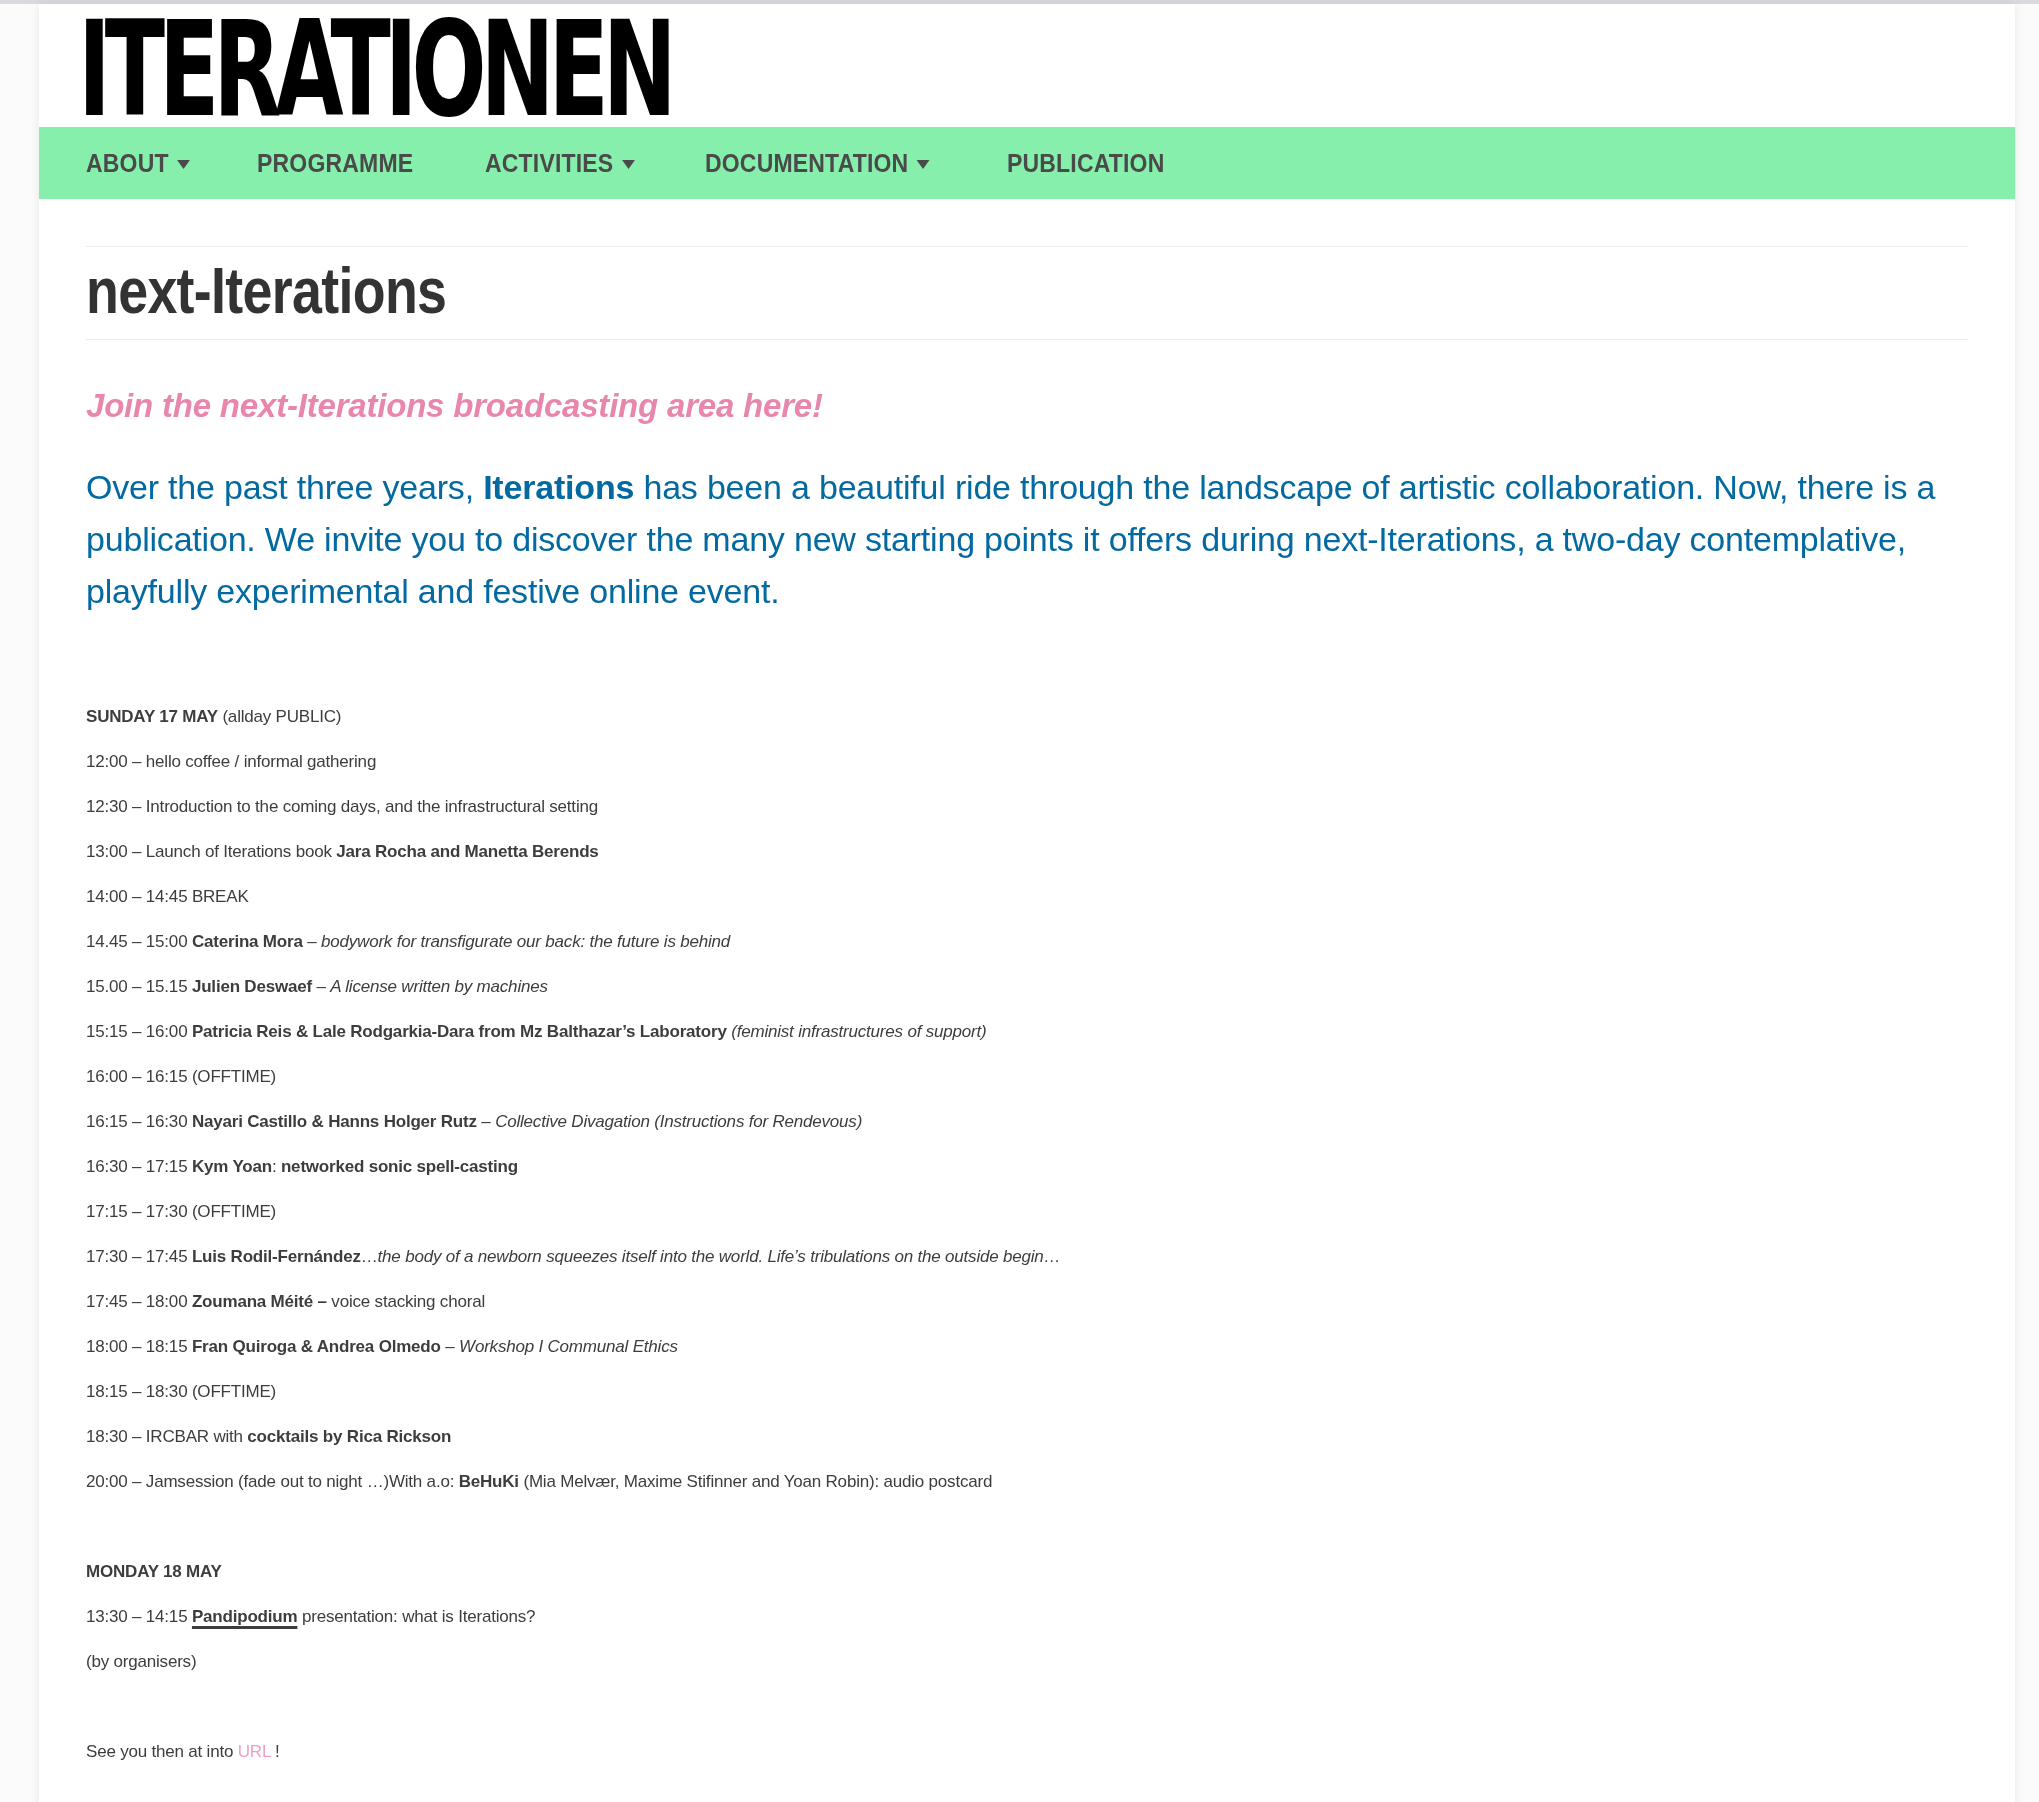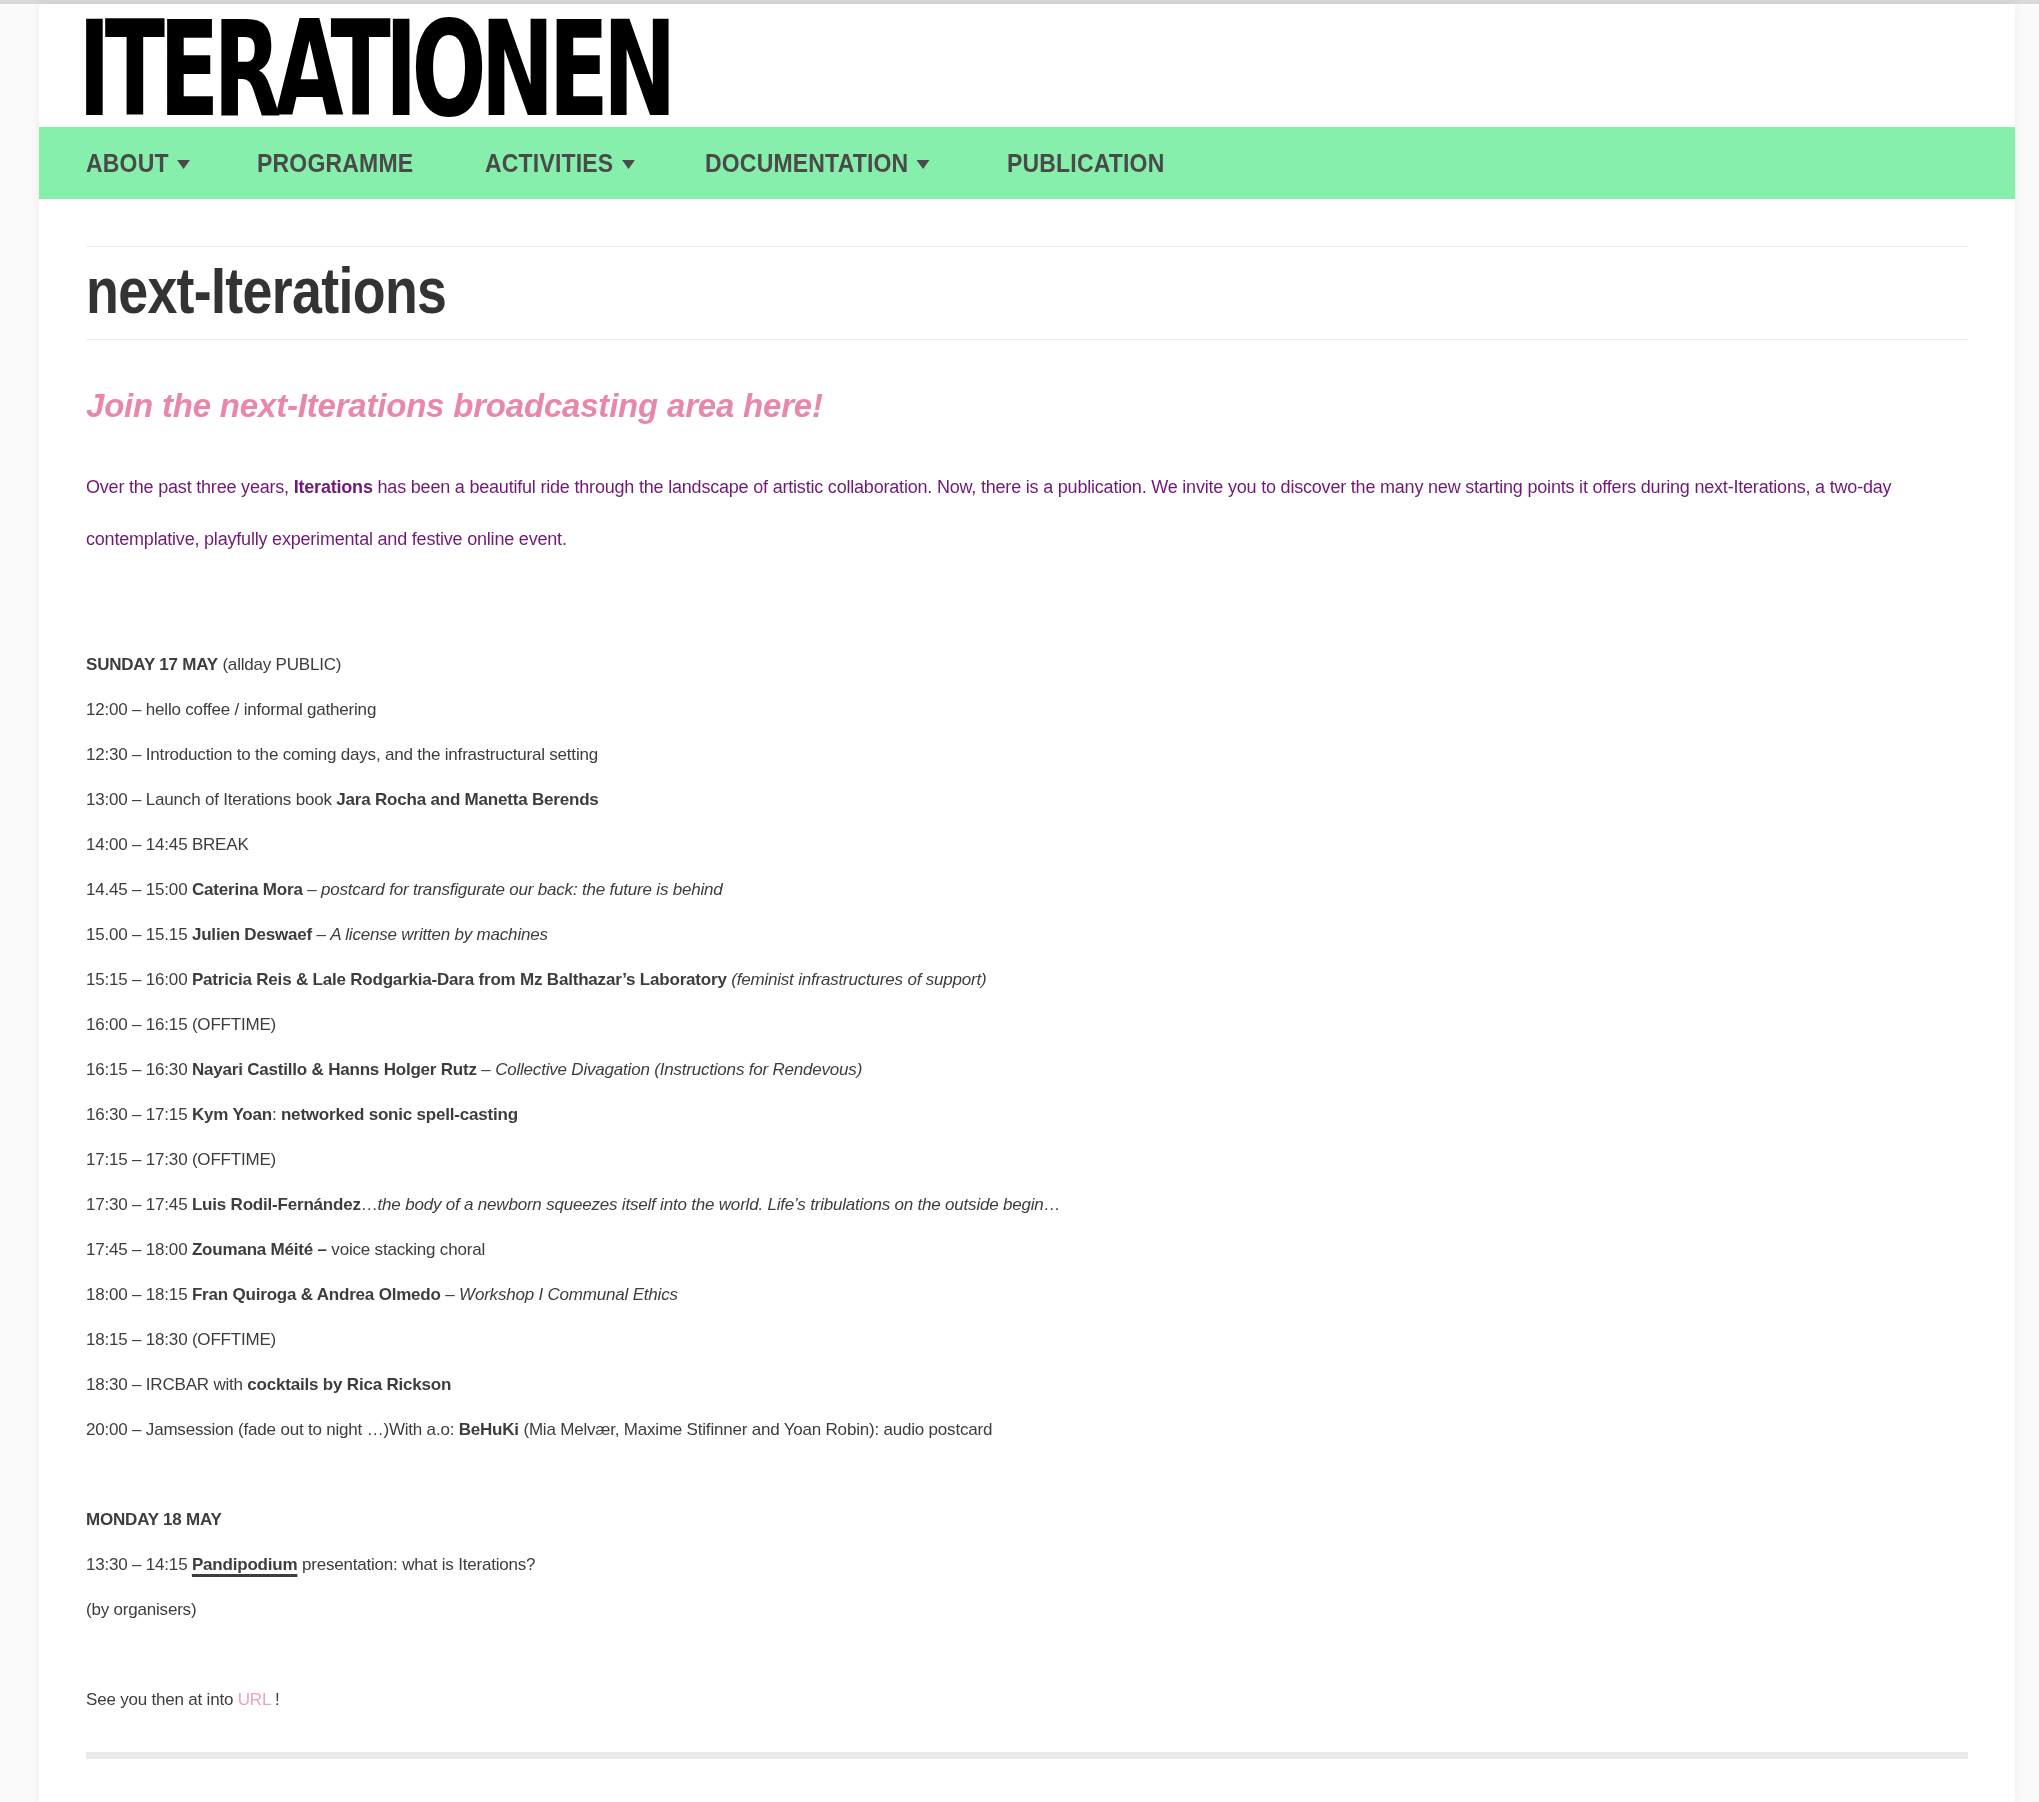--- a/index.html
+++ b/index.html
@@ -67,21 +67,21 @@
     margin-top:46px;
     font-size:33px; font-weight:700;
     color:#e986ad;
     letter-spacing:-0.2px;
     line-height:39px;
     cursor:pointer;
     font-style:italic;
   }
   .intro {
     margin-top:36px;
-    font-size:18px; color:#701a75;
+    font-size:34px; color:#0369a1;
     line-height:52px;
     letter-spacing:-0.2px;
     max-width:1883px;
   }
   .schedule { margin-top:77px; font-size:17px; color:#3d3d3d; letter-spacing:-0.2px; }
   .sched-line { line-height:45px; white-space:nowrap; }
   .sched-blank { height:45px; }
   .u { text-decoration:underline; text-decoration-thickness:2.5px; text-underline-offset:4.1px; }
   .link { color:#f09fc0; cursor:pointer; }
   strong { font-weight:700; }
@@ -128,21 +128,21 @@
     <div class="pink-heading">Join the next-Iterations broadcasting area here!</div>
 
     <p class="intro"><span>Over the past three years, </span><span><strong>Iterations</strong></span><span> has been a beautiful ride through the landscape of artistic collaboration. Now, there is a publication. We invite you to discover the many new starting points it offers during next-Iterations, a two-day contemplative, playfully experimental and festive online event.</span></p>
 
     <div class="schedule">
         <div class="sched-line"><span><strong>SUNDAY 17 MAY</strong></span><span> (allday PUBLIC)</span></div>
         <div class="sched-line"><span>12:00 – hello coffee / informal gathering</span></div>
         <div class="sched-line"><span>12:30 – Introduction to the coming days, and the infrastructural setting</span></div>
         <div class="sched-line"><span>13:00 – Launch of Iterations book </span><span><strong>Jara Rocha and Manetta Berends</strong></span></div>
         <div class="sched-line"><span>14:00 – 14:45 BREAK</span></div>
-        <div class="sched-line"><span>14.45 – 15:00 </span><span><strong>Caterina Mora</strong></span><span> – </span><span><em>postcard for transfigurate our back: the future is behind</em></span></div>
+        <div class="sched-line"><span>14.45 – 15:00 </span><span><strong>Caterina Mora</strong></span><span> – </span><span><em>bodywork for transfigurate our back: the future is behind</em></span></div>
         <div class="sched-line"><span>15.00 – 15.15 </span><span><strong>Julien Deswaef</strong></span><span> – </span><span><em>A license written by machines</em></span></div>
         <div class="sched-line"><span>15:15 – 16:00 </span><span><strong>Patricia Reis &amp; Lale Rodgarkia-Dara from Mz Balthazar’s Laboratory</strong></span><span> </span><span><em>(feminist infrastructures of support)</em></span></div>
         <div class="sched-line"><span>16:00 – 16:15 (OFFTIME)</span></div>
         <div class="sched-line"><span>16:15 – 16:30 </span><span><strong>Nayari Castillo &amp; Hanns Holger Rutz</strong></span><span> – </span><span><em>Collective Divagation (Instructions for Rendevous)</em></span></div>
         <div class="sched-line"><span>16:30 – 17:15 </span><span><strong>Kym Yoan</strong></span><span>: </span><span><strong>networked sonic spell-casting</strong></span></div>
         <div class="sched-line"><span>17:15 – 17:30 (OFFTIME)</span></div>
         <div class="sched-line"><span>17:30 – 17:45 </span><span><strong>Luis Rodil-Fernández</strong></span><span>…</span><span><em>the body of a newborn squeezes itself into the world. Life’s tribulations on the outside begin…</em></span></div>
         <div class="sched-line"><span>17:45 – 18:00 </span><span><strong>Zoumana Méité –</strong></span><span> voice stacking choral</span></div>
         <div class="sched-line"><span>18:00 – 18:15 </span><span><strong>Fran Quiroga &amp; Andrea Olmedo</strong></span><span> – </span><span><em>Workshop I Communal Ethics</em></span></div>
         <div class="sched-line"><span>18:15 – 18:30 (OFFTIME)</span></div>

